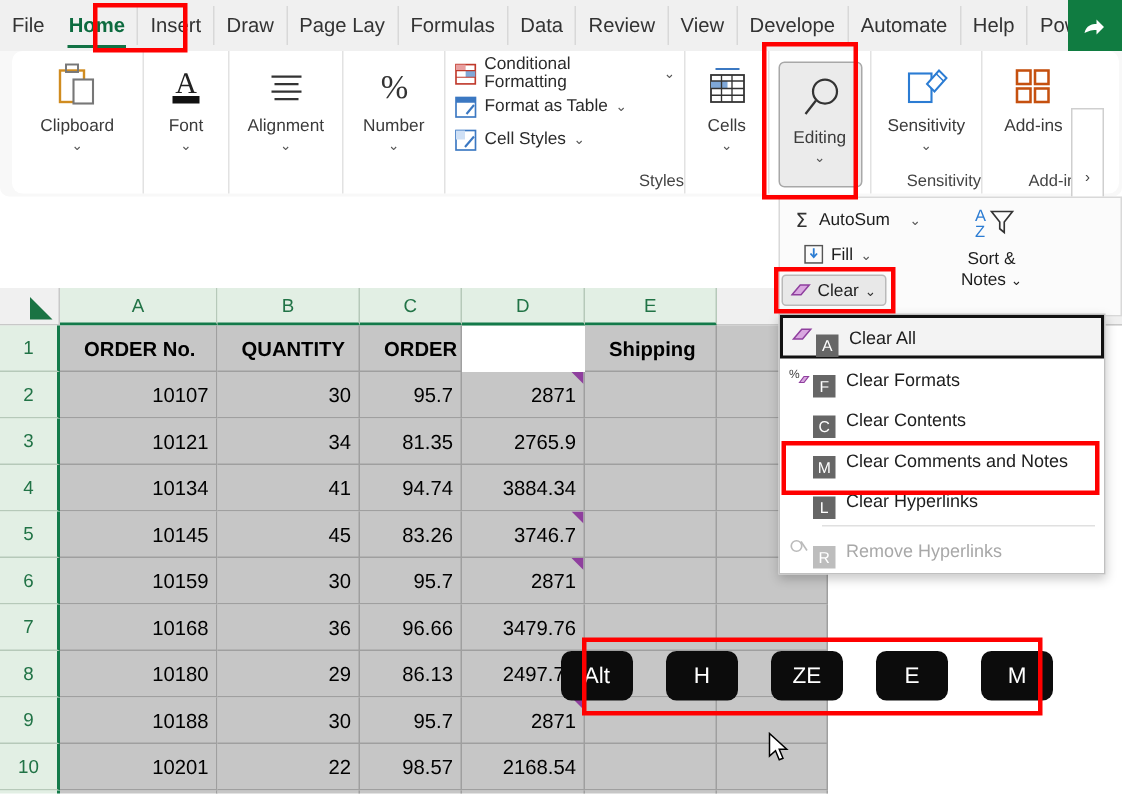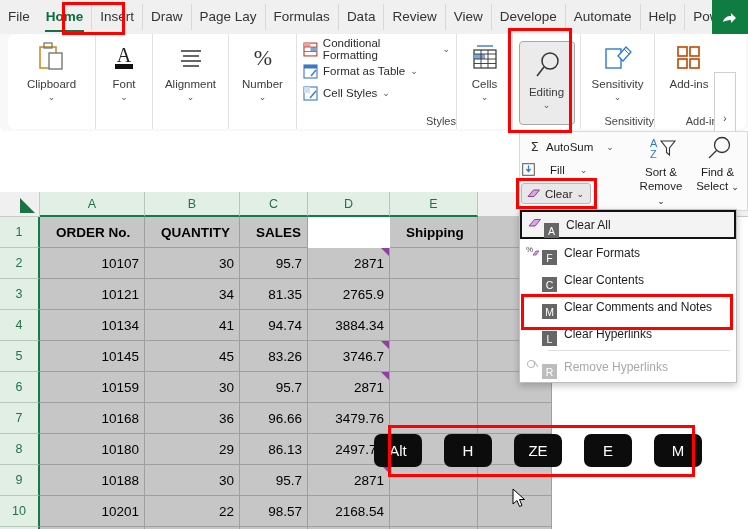--- a/index.html
+++ b/index.html
@@ -363,49 +363,40 @@
   </div>
 
   <div style="position:absolute;left:519px;top:131px;width:229px;height:80px;background:#fbfbfb;border:1px solid #d9d9d9;z-index:35;">
     <div style="position:absolute;left:8px;top:8px;display:flex;align-items:center;gap:5px;font-size:11.5px;color:#1d1d1d;">
       <svg width="13" height="13" viewBox="0 0 13 13">
         <text x="6.5" y="11" font-size="13" text-anchor="middle" fill="#333" font-family="DejaVu Sans, sans-serif">Σ</text>
       </svg>
       <span>AutoSum</span>
       <span style="font-size:9px;color:#555;margin-left:8px">⌄</span>
     </div>
-    <div style="position:absolute;left:2px;top:31px;display:flex;align-items:center;gap:15px;font-size:11.5px;color:#1d1d1d;">
+    <div style="position:absolute;left:16px;top:31px;display:flex;align-items:center;gap:5px;font-size:11.5px;color:#1d1d1d;">
       <svg width="13" height="13" viewBox="0 0 13 13">
         <rect x="0.7" y="0.7" width="11.6" height="11.6" fill="none" stroke="#555" stroke-width="1"></rect>
         <path d="M6.5 2.5v5M4.3 6l2.2 2.5L8.7 6" fill="none" stroke="#2b7cd3" stroke-width="1.2"></path>
       </svg>
       <span>Fill</span>
       <span style="font-size:9px;color:#555">⌄</span>
     </div>
 
     <div style="position:absolute;left:115px;top:4px;width:52px;text-align:center;font-size:11.5px;color:#1d1d1d;line-height:14px;">
       <svg width="34" height="26" viewBox="0 0 34 26">
         <text x="6" y="11" font-size="11" fill="#2b7cd3" font-family="Liberation Sans, sans-serif">A</text>
         <text x="6" y="22" font-size="11" fill="#2b7cd3" font-family="Liberation Sans, sans-serif">Z</text>
         <path d="M17 5h14l-5.5 7v7l-3-2.5V12z" fill="none" stroke="#333" stroke-width="1.1"></path>
       </svg>
       <div>Sort &amp;</div>
-      <div><span>Remove</span>
+      <div><span>Notes</span>
         <span style="font-size:9px">⌄</span></div>
     </div>
 
-    <div style="position:absolute;left:170px;top:4px;width:55px;text-align:center;font-size:11.5px;color:#1d1d1d;line-height:14px;">
-      <svg width="30" height="26" viewBox="0 0 30 26">
-        <circle cx="19" cy="9" r="7.5" fill="none" stroke="#333" stroke-width="1.3"></circle>
-        <line x1="13.5" y1="14.5" x2="6" y2="22" stroke="#333" stroke-width="1.3"></line>
-      </svg>
-      <div>Find &amp;</div>
-      <div><span>Select</span>
-        <span style="font-size:9px">⌄</span></div>
-    </div>
   </div>
 
   <div class="clear-btn">
     <svg width="14" height="12" viewBox="0 0 14 12">
       <path d="M1 8.5 L6.5 2 L12.5 2 L7 8.5 Z" fill="#d9a7e0" stroke="#8f3f9e" stroke-width="1"></path>
     </svg>
     <span>Clear</span>
     <span style="font-size:9px;color:#333">⌄</span>
   </div>
   <div class="redbox" style="left:516px; top:178px; width:81px; height:31px;"></div>
@@ -486,21 +477,21 @@
     <div class="rowhead" style="top:149px">5</div>
     <div class="rowhead" style="top:180px">6</div>
     <div class="rowhead" style="top:211px">7</div>
     <div class="rowhead" style="top:242px">8</div>
     <div class="rowhead" style="top:273px">9</div>
     <div class="rowhead" style="top:304px">10</div>
     <div class="rowhead" style="top:335px">11</div>
 
     <div class="cell hdr" style="left:40px;  top:25px; width:105px">ORDER No.</div>
     <div class="cell hdr" style="left:145px; top:25px; width:95px">QUANTITY</div>
-    <div class="cell hdr" style="left:240px; top:25px; width:68px">SALES</div>
+    <div class="cell hdr" style="left:240px; top:25px; width:68px">ORDER</div>
     <div class="cell hdr" style="left:390px; top:25px; width:88px">Shipping</div>
     <div class="cell empty" style="left:478px; top:25px; width:74px"></div>
 
     <div id="rows-host">
         <div class="cell num" style="left: 40px; top: 56px; width: 105px;">10107</div>
         <div class="cell num" style="left: 145px; top: 56px; width: 95px;">30</div>
         <div class="cell num" style="left: 240px; top: 56px; width: 68px;">95.7</div>
         <div class="cell num" style="left: 308px; top: 56px; width: 82px;">2871<span class="note-flag"></span></div>
         <div class="cell" style="left: 390px; top: 56px; width: 88px;"></div>
         <div class="cell empty" style="left: 478px; top: 56px; width: 74px;"></div>

